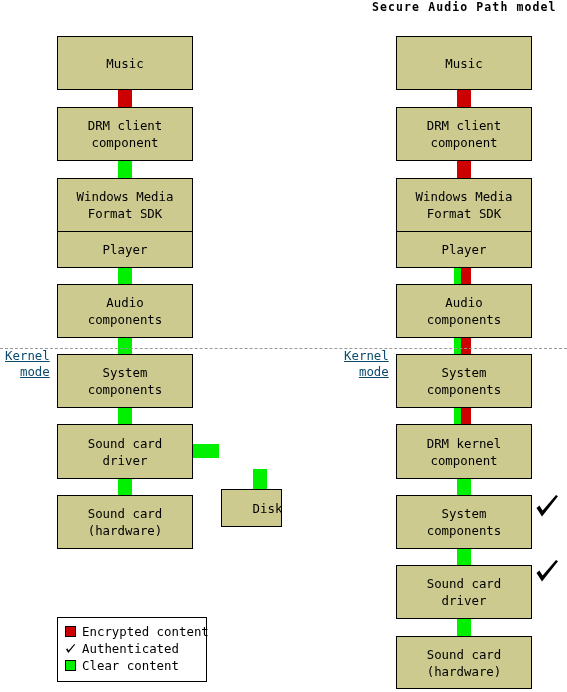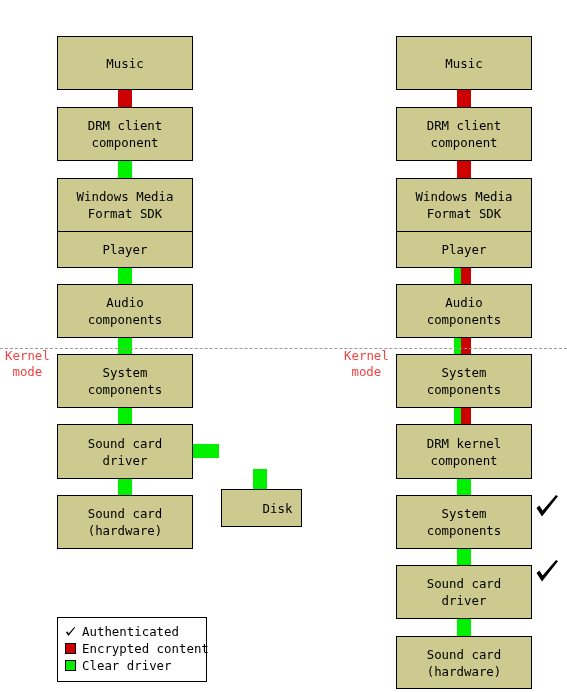--- a/index.html
+++ b/index.html
@@ -73,24 +73,25 @@
     width: 567px;
     height: 0;
     border-top: 1.7px dashed #999999;
     z-index: 2;
   }
   .kernel-label {
     position: absolute;
     font-family: "DejaVu Sans Mono", "Liberation Mono", monospace;
     font-size: 12.4px;
     line-height: 16px;
-    color: #ef4444;
+    color: #0c4a6e;
     white-space: pre-line;
     z-index: 4;
-    text-align: center;
+    text-align: right;
+    text-decoration: underline;
   }
   .check {
     position: absolute;
     z-index: 4;
     color: #000000;
   }
   .check svg { display: block; }
   .legend {
     position: absolute;
     box-sizing: border-box;
@@ -160,23 +161,24 @@
     <div class="node" style="left: 57px; top: 178px; width: 136px; height: 90px; background: rgb(204, 202, 143); border-color: rgb(0, 0, 0);"><div class="sub">Windows Media
 Format SDK</div><div class="sub divider-top">Player</div></div>
     <div class="node" style="left: 57px; top: 284px; width: 136px; height: 54px; background: rgb(204, 202, 143); border-color: rgb(0, 0, 0);"><div class="sub">Audio
 components</div></div>
     <div class="node" style="left: 57px; top: 354px; width: 136px; height: 54px; background: rgb(204, 202, 143); border-color: rgb(0, 0, 0);"><div class="sub">System
 components</div></div>
     <div class="node" style="left: 57px; top: 424px; width: 136px; height: 55px; background: rgb(204, 202, 143); border-color: rgb(0, 0, 0);"><div class="sub">Sound card
 driver</div></div>
     <div class="node" style="left: 57px; top: 495px; width: 136px; height: 54px; background: rgb(204, 202, 143); border-color: rgb(0, 0, 0);"><div class="sub">Sound card
 (hardware)</div></div>
-    <div class="node" style="left: 221px; top: 489px; width: 81px; height: 38px; background: rgb(204, 202, 143); border-color: rgb(0, 0, 0); padding-left: 32px;"><div class="sub">Disk</div></div>
+    <div class="node" style="left: 221px; top: 489px; width: 61px; height: 38px; background: rgb(204, 202, 143); border-color: rgb(0, 0, 0); padding-left: 32px;"><div class="sub">Disk</div></div>
     <div class="kernel-label" style="left: 5px; top: 348px;">Kernel
 mode</div>
+    <div class="col-title" style="left: 372px; width: 180px;">Secure Audio Path model</div>
     <div class="link" style="left: 457px; top: 88px; width: 14px; height: 21px;">
       <div class="seg seg-red" style="background: rgb(204, 0, 0); height: 100%; width: 100%;"></div>
     </div>
     <div class="link" style="left: 457px; top: 159px; width: 14px; height: 21px;">
       <div class="seg seg-red" style="background: rgb(204, 0, 0); height: 100%; width: 100%;"></div>
     </div>
     <div class="link" style="left: 454px; top: 266px; width: 17px; height: 20px;">
       <div class="seg seg-green" style="background: rgb(0, 240, 0); height: 100%; width: 41%;"></div>
       <div class="seg seg-red" style="background: rgb(204, 0, 0); height: 100%; width: 59%;"></div>
     </div>
@@ -221,29 +223,29 @@
         <path d="M2.5 14.0 L8.0 22.5 L24.0 2.2 L22.0 1.0 L8.6 16.6 L5.4 11.4 Z" fill="#000000"></path>
       </svg>
     </div>
     <div class="check" style="left: 534px; top: 559px;">
       <svg width="26" height="26" viewBox="0 0 26 26">
         <path d="M2.5 14.0 L8.0 22.5 L24.0 2.2 L22.0 1.0 L8.6 16.6 L5.4 11.4 Z" fill="#000000"></path>
       </svg>
     </div>
     <div class="legend" style="left: 57px; top: 617px; width: 150px; height: 65px;">
       <div class="legend-row">
+        <span class="legend-swatch" style="background: rgb(204, 0, 0);"></span>
+        <span>Encrypted content</span>
+      </div>
+      <div class="legend-row">
         <span class="legend-check">
           <svg width="12" height="12" viewBox="0 0 26 26">
             <path d="M2.5 14.0 L8.0 22.5 L24.0 2.2 L22.0 1.0 L8.6 16.6 L5.4 11.4 Z" fill="#000000"></path>
           </svg>
         </span>
         <span>Authenticated</span>
       </div>
       <div class="legend-row">
-        <span class="legend-swatch" style="background: rgb(204, 0, 0);"></span>
-        <span>Encrypted content</span>
-      </div>
-      <div class="legend-row">
         <span class="legend-swatch" style="background: rgb(0, 240, 0);"></span>
-        <span>Clear driver</span>
+        <span>Clear content</span>
       </div>
     </div>
   </div>
 
 </body></html>

